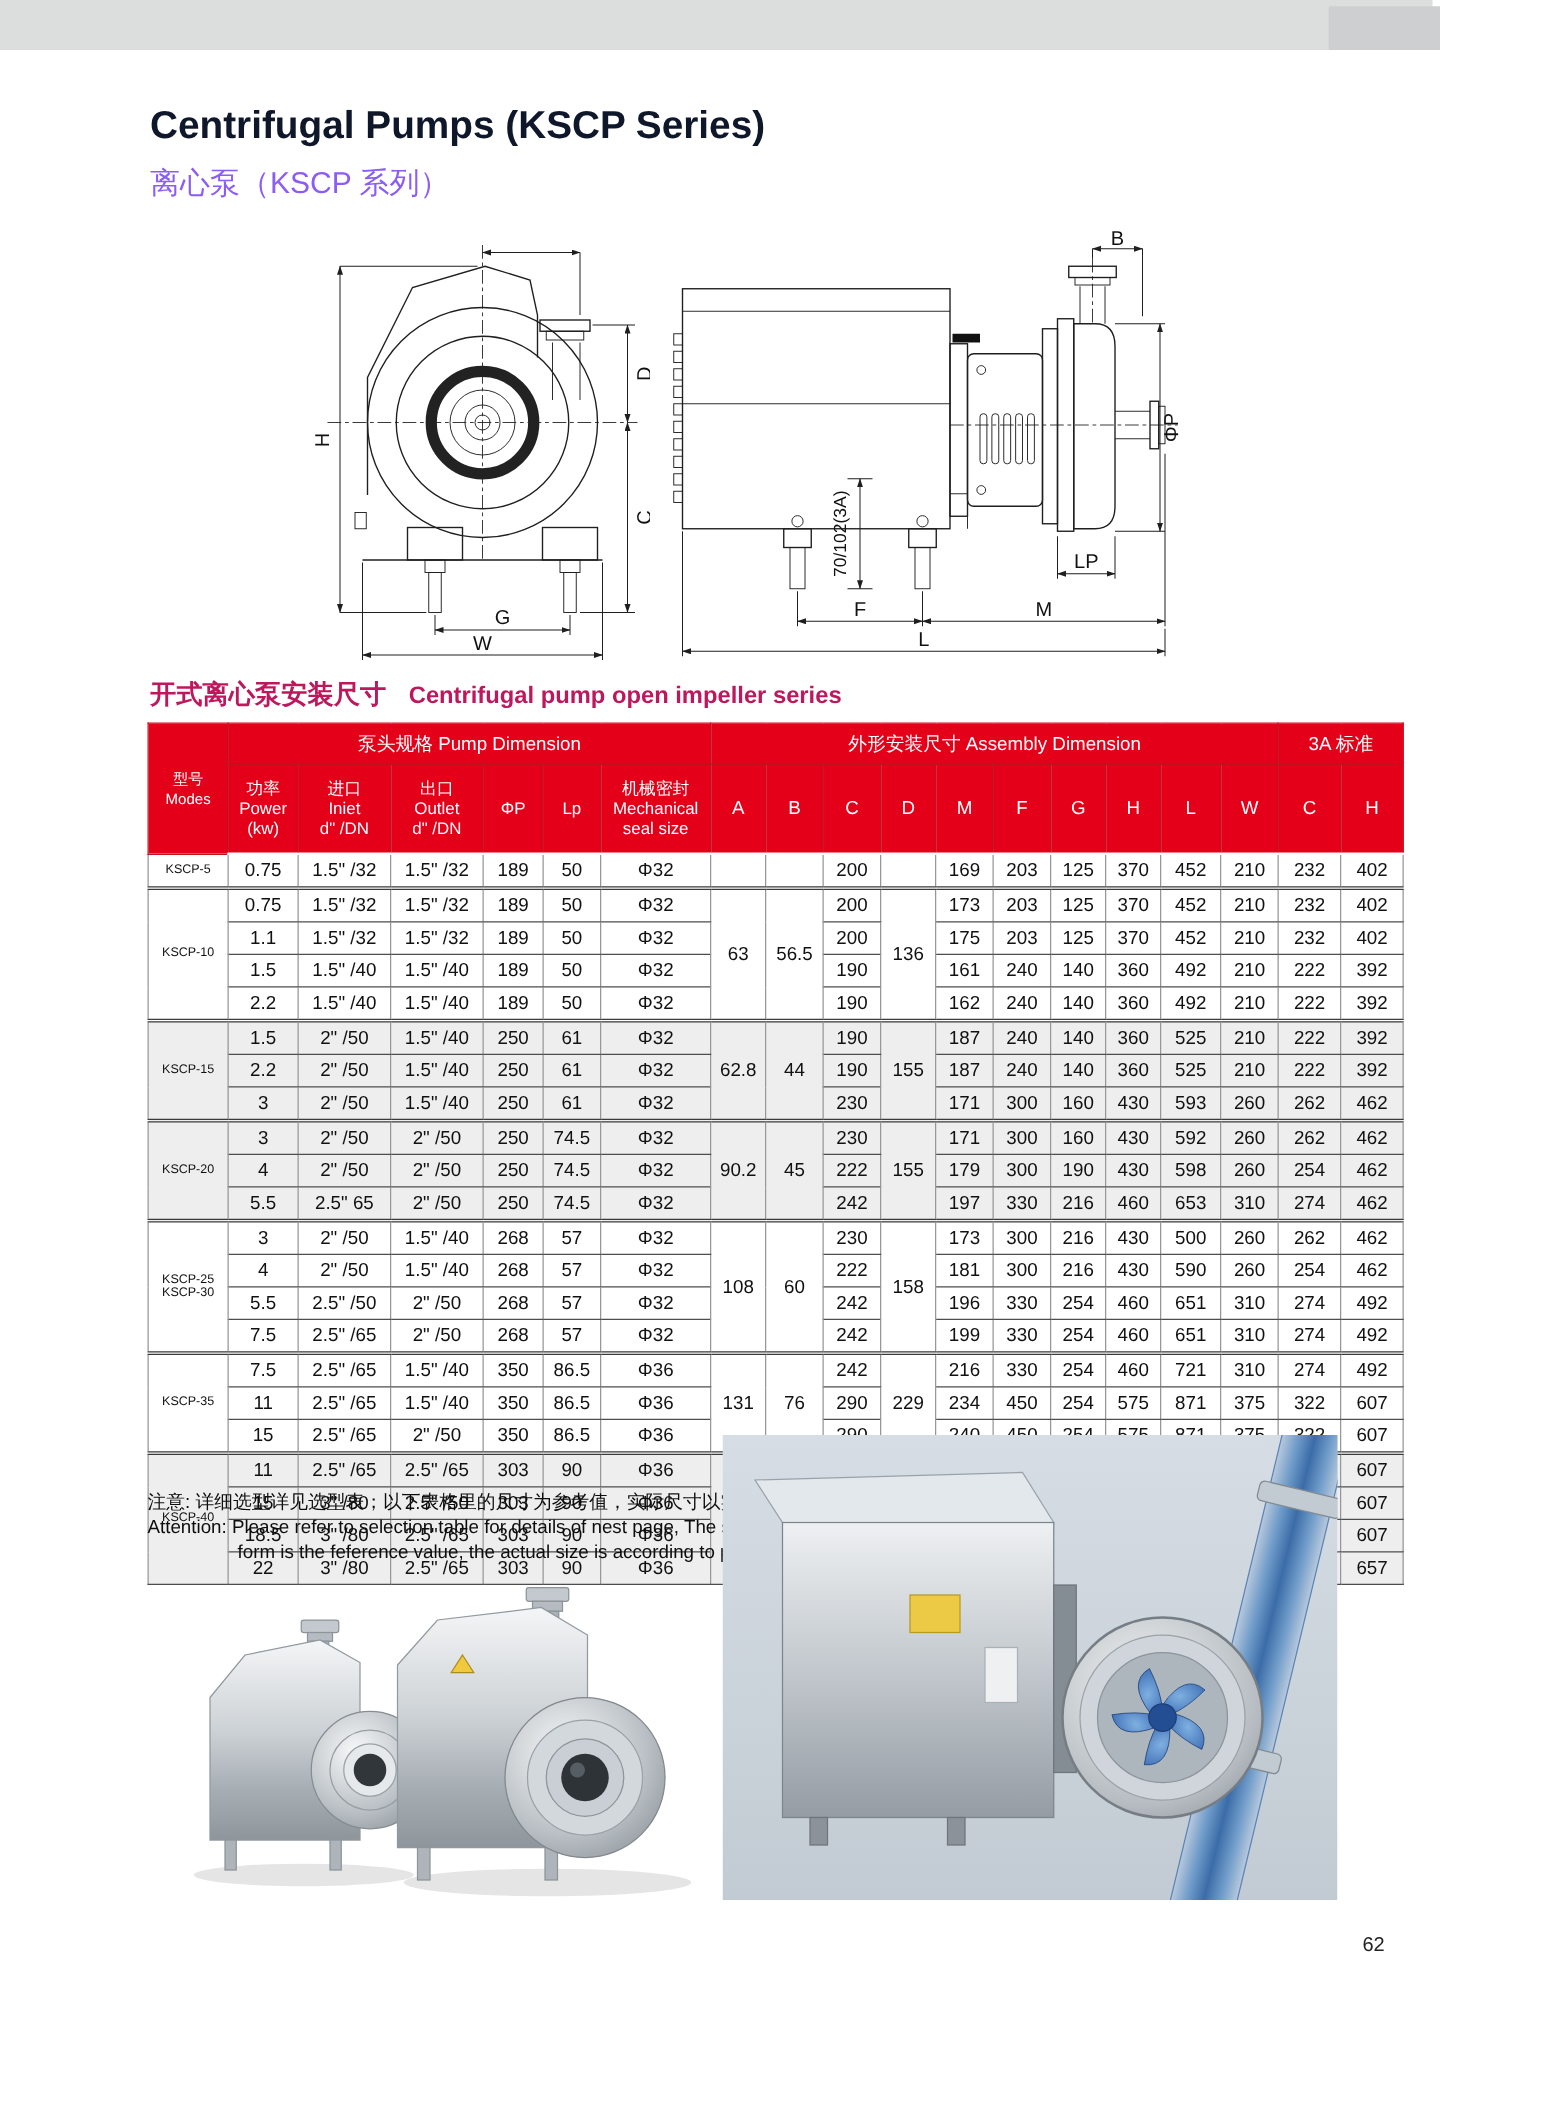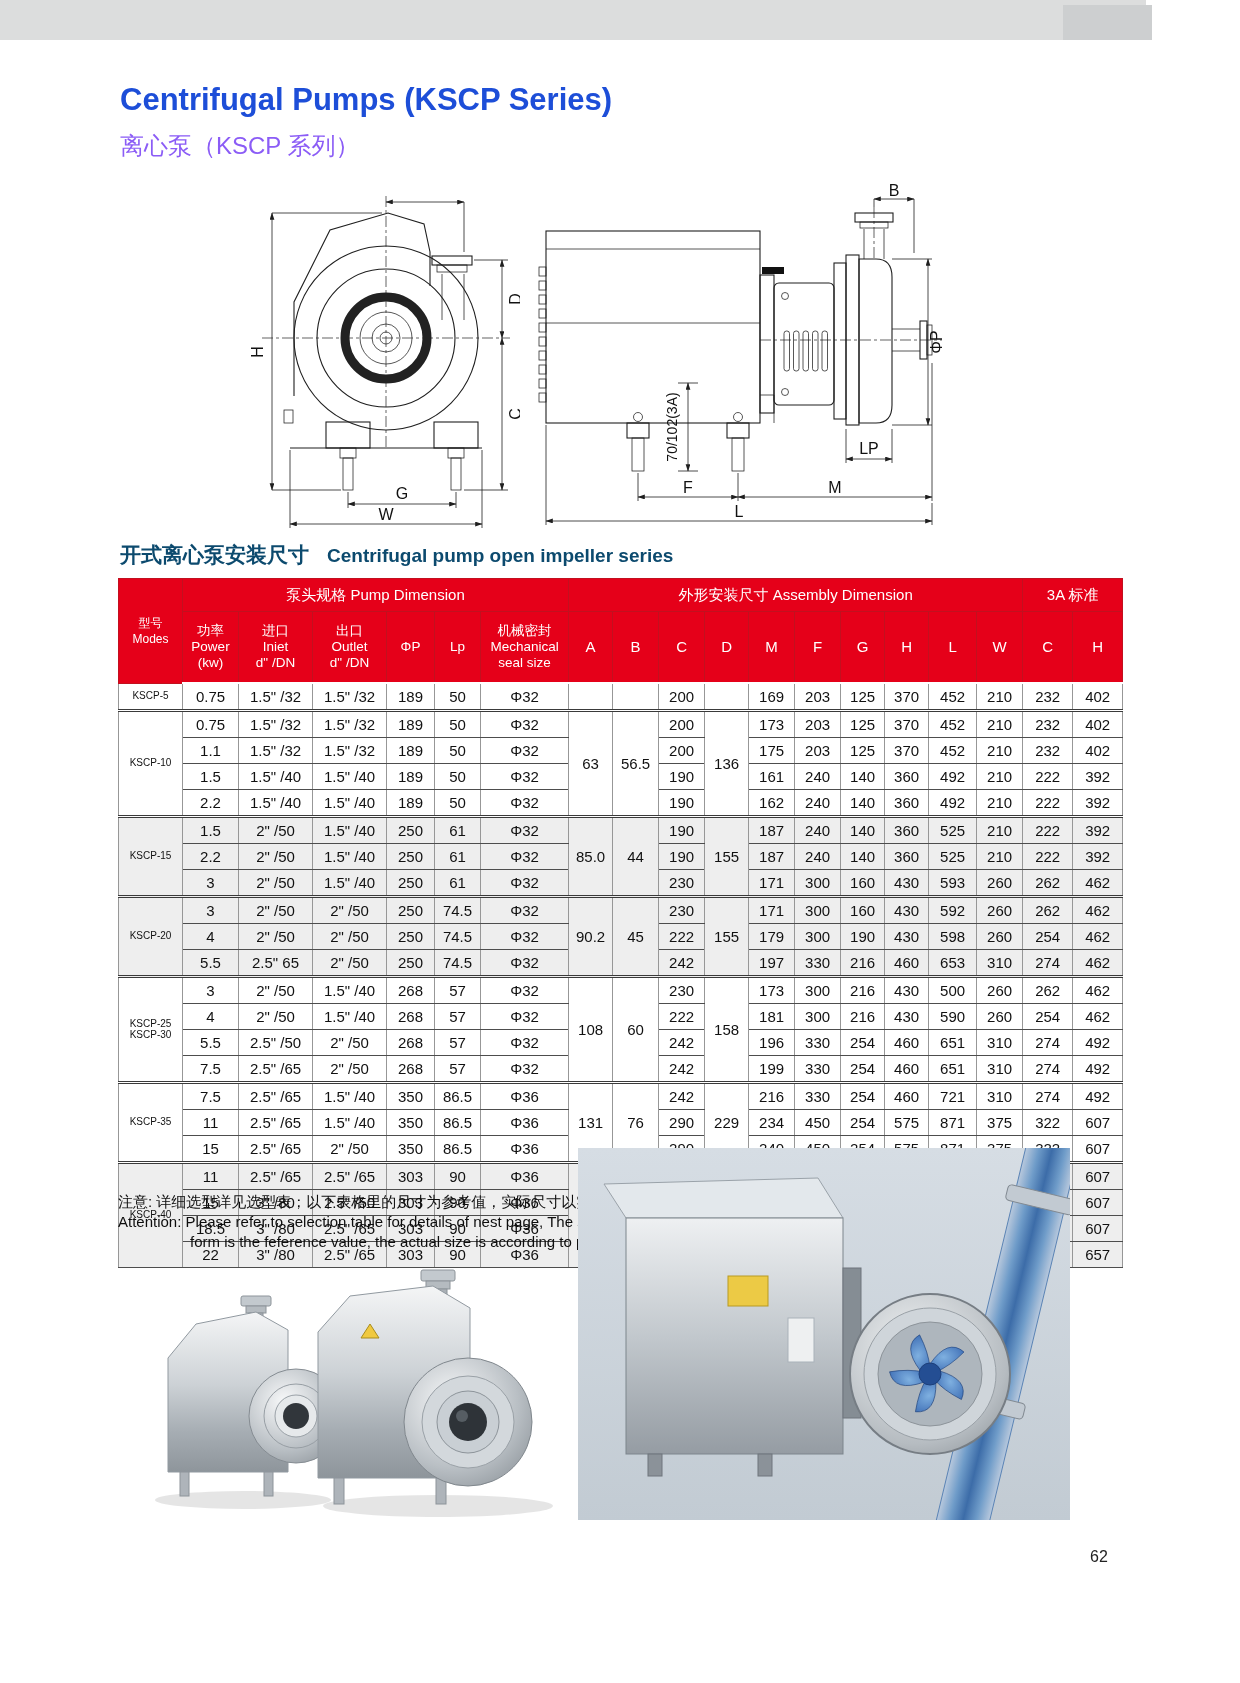--- a/index.html
+++ b/index.html
@@ -1,24 +1,24 @@
 <!DOCTYPE html>
 <html><head>
 <meta charset="utf-8">
 <style>
   html,body{margin:0;padding:0;background:#ffffff;}
   .page{position:relative;width:1240px;height:1683px;background:#fff;
         font-family:"Liberation Sans",sans-serif;color:#111;overflow:hidden;}
   .top-band{position:absolute;left:0;top:0;width:1146px;height:40px;background:#dcdddd;}
   .top-band-tab{position:absolute;left:1063px;top:5px;width:89px;height:35px;background:#cdcfd0;}
-  .title{position:absolute;left:120px;top:82px;margin:0;font-size:31px;font-weight:bold;color:#1d4ed8;}
+  .title{position:absolute;left:120px;top:82px;margin:0;font-size:31px;font-weight:bold;color:#0f172a;}
   .subtitle{position:absolute;left:120px;top:130px;font-size:24px;color:#8b5cf6;}
   .front-svg{position:absolute;left:228px;top:190px;width:292px;height:343px;}
   .side-svg{position:absolute;left:528px;top:183px;width:417px;height:350px;}
-  .section-head{position:absolute;left:120px;top:541px;font-size:21px;font-weight:600;color:#0c4a6e;}
+  .section-head{position:absolute;left:120px;top:541px;font-size:21px;font-weight:600;color:#be185d;}
   .section-head .en{margin-left:18px;font-size:19px;}
 
   .dim-table{position:absolute;left:118px;top:578px;width:1004px;border-collapse:collapse;
              table-layout:fixed;font-size:15px;text-align:center;}
   .dim-table thead{background:#e50019;color:#fff;}
   .dim-table th{font-weight:normal;padding:4px;border:1px solid #c2101f;}
   .h-grp{font-size:15px;height:24px;}
   .h-sub{font-size:13.5px;line-height:1.2;height:62px;white-space:pre-line;padding:1px 0;}
   .h-let{font-size:15px;}
   .h-model{font-size:12px;white-space:pre-line;}
@@ -354,21 +354,21 @@
           <td>392</td>
         </tr>
         <tr class="shade sep">
           <td class="model" rowspan="3">KSCP-15</td>
           <td>1.5</td>
           <td>2" /50</td>
           <td>1.5" /40</td>
           <td>250</td>
           <td>61</td>
           <td>Φ32</td>
-          <td rowspan="3">85.0</td>
+          <td rowspan="3">62.8</td>
           <td rowspan="3">44</td>
           <td>190</td>
           <td rowspan="3">155</td>
           <td>187</td>
           <td>240</td>
           <td>140</td>
           <td>360</td>
           <td>525</td>
           <td>210</td>
           <td>222</td>

